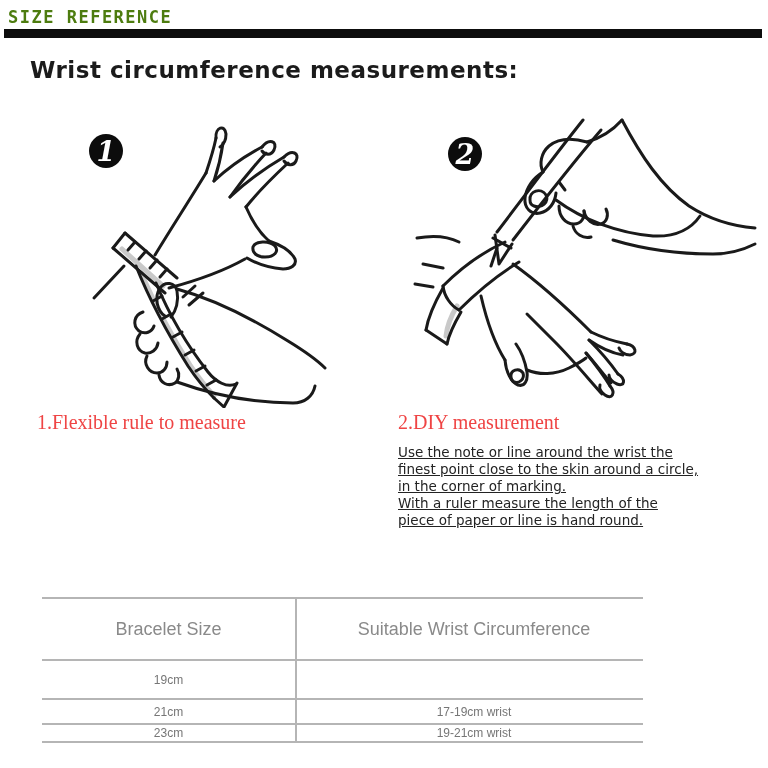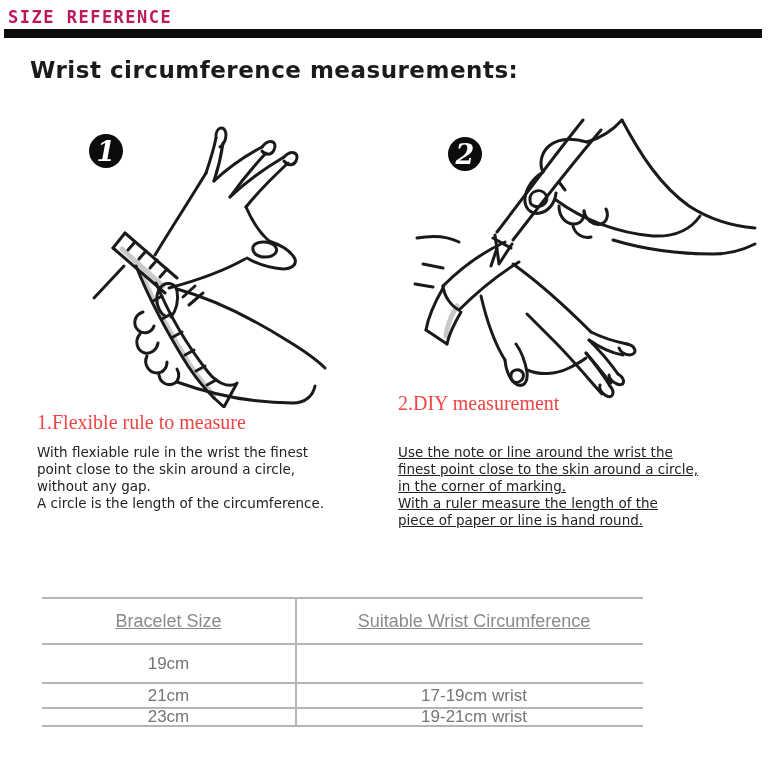--- a/index.html
+++ b/index.html
@@ -3,61 +3,61 @@
 <meta charset="utf-8">
 <style>
   html,body { margin:0; padding:0; background:#ffffff; }
   .page {
     position:relative; width:768px; height:768px; background:#ffffff;
     font-family:"Liberation Sans", sans-serif; overflow:hidden;
   }
   .size-ref {
     position:absolute; left:8px; top:7px;
     font-family:"DejaVu Sans Mono", monospace;
-    font-weight:700; font-size:17px; letter-spacing:1.5px; color:#be185d;
+    font-weight:700; font-size:17px; letter-spacing:1.5px; color:#4d7c0f;
   }
   .top-bar {
     position:absolute; left:4px; top:29px; width:758px; height:9px; background:#0d0d0d;
   }
   .main-title {
     position:absolute; left:30px; top:57px;
     font-family:"DejaVu Sans", sans-serif;
     font-weight:700; font-size:23px; color:#1b1b1b; letter-spacing:0.5px;
   }
   .fig { position:absolute; }
   #fig1 { left:58px; top:116px; }
   #fig2 { left:413px; top:116px; }
   .sec-heading {
     position:absolute; font-family:Liberation Serif, serif;
     font-size:20px; color:#ef4444;
   }
   #heading1 { left:37px; top:411px; }
-  #heading2 { left:398px; top:392px; }
+  #heading2 { left:398px; top:411px; }
   .sec-body {
     position:absolute; font-family:"DejaVu Sans", sans-serif;
     font-size:13.5px; line-height:17px; color:#232323; white-space:pre-line;
   }
   #body1 { left:37px; top:444px; width:352px; }
   #body2 { left:398px; top:444px; width:365px;text-decoration:underline; }
   .size-table {
     position:absolute; left:42px; top:597px; width:601px;
     border-top:2px solid #b5b5b5;
   }
   .t-row { display:flex; border-bottom:2px solid #b5b5b5; }
   .t-cell {
     display:flex; align-items:center; justify-content:center;
     font-family:"Liberation Sans", sans-serif;
   }
   .c1 { width:253px; border-right:2px solid #b5b5b5; }
   .c2 { flex:1;margin-left:8px; }
-  .t-head .t-cell { height:44px; font-size:18px; color:#8a8a8a;text-decoration:underline; }
+  .t-head .t-cell { height:60px; font-size:18px; color:#8a8a8a; }
   .r1 .t-cell { height:37px; }
   .r2 .t-cell { height:23px; }
   .r3 .t-cell { height:16px; }
-  .t-data { font-size:17px; color:#767676; }
+  .t-data { font-size:12px; color:#767676; }
   .badge-num {
     font-family:"DejaVu Serif", serif; font-style:italic; font-weight:700;
   }
 </style>
 </head>
 <body>
 
 <div class="page">
 
   <div class="size-ref">SIZE REFERENCE</div>
@@ -169,24 +169,20 @@
       <path d="M92,244 C93,256 98,266 105,269 C112,271 115,264 114,256 C112,245 108,235 103,228"></path>
       <path d="M98,261 C97,254 106,251 110,257 C112,263 106,268 101,266 C99,265 98,263 98,261"></path>
       <path d="M114,254 C126,259 142,259 156,252 C162,249 168,246 173,242"></path>
     </g>
     <circle cx="52" cy="38" r="17" fill="#0c0c0c"></circle>
     <text class="badge-num" x="52" y="48" font-size="27" fill="#ffffff" text-anchor="middle">2</text>
   </svg>
 
   <div id="heading1" class="sec-heading">1.Flexible rule to measure</div>
   <div id="heading2" class="sec-heading">2.DIY measurement</div>
-  <div id="body1" class="sec-body">With flexiable rule in the wrist the finest
-point close to the skin around a circle,
-without any gap.
-A circle is the length of the circumference.</div>
   <div id="body2" class="sec-body">Use the note or line around the wrist the
 finest point close to the skin around a circle,
 in the corner of marking.
 With a ruler measure the length of the
 piece of paper or line is hand round.</div>
 
   <div class="size-table">
     <div class="t-row t-head">
       <div class="t-cell c1">Bracelet Size</div>
       <div class="t-cell c2">Suitable Wrist Circumference</div>

